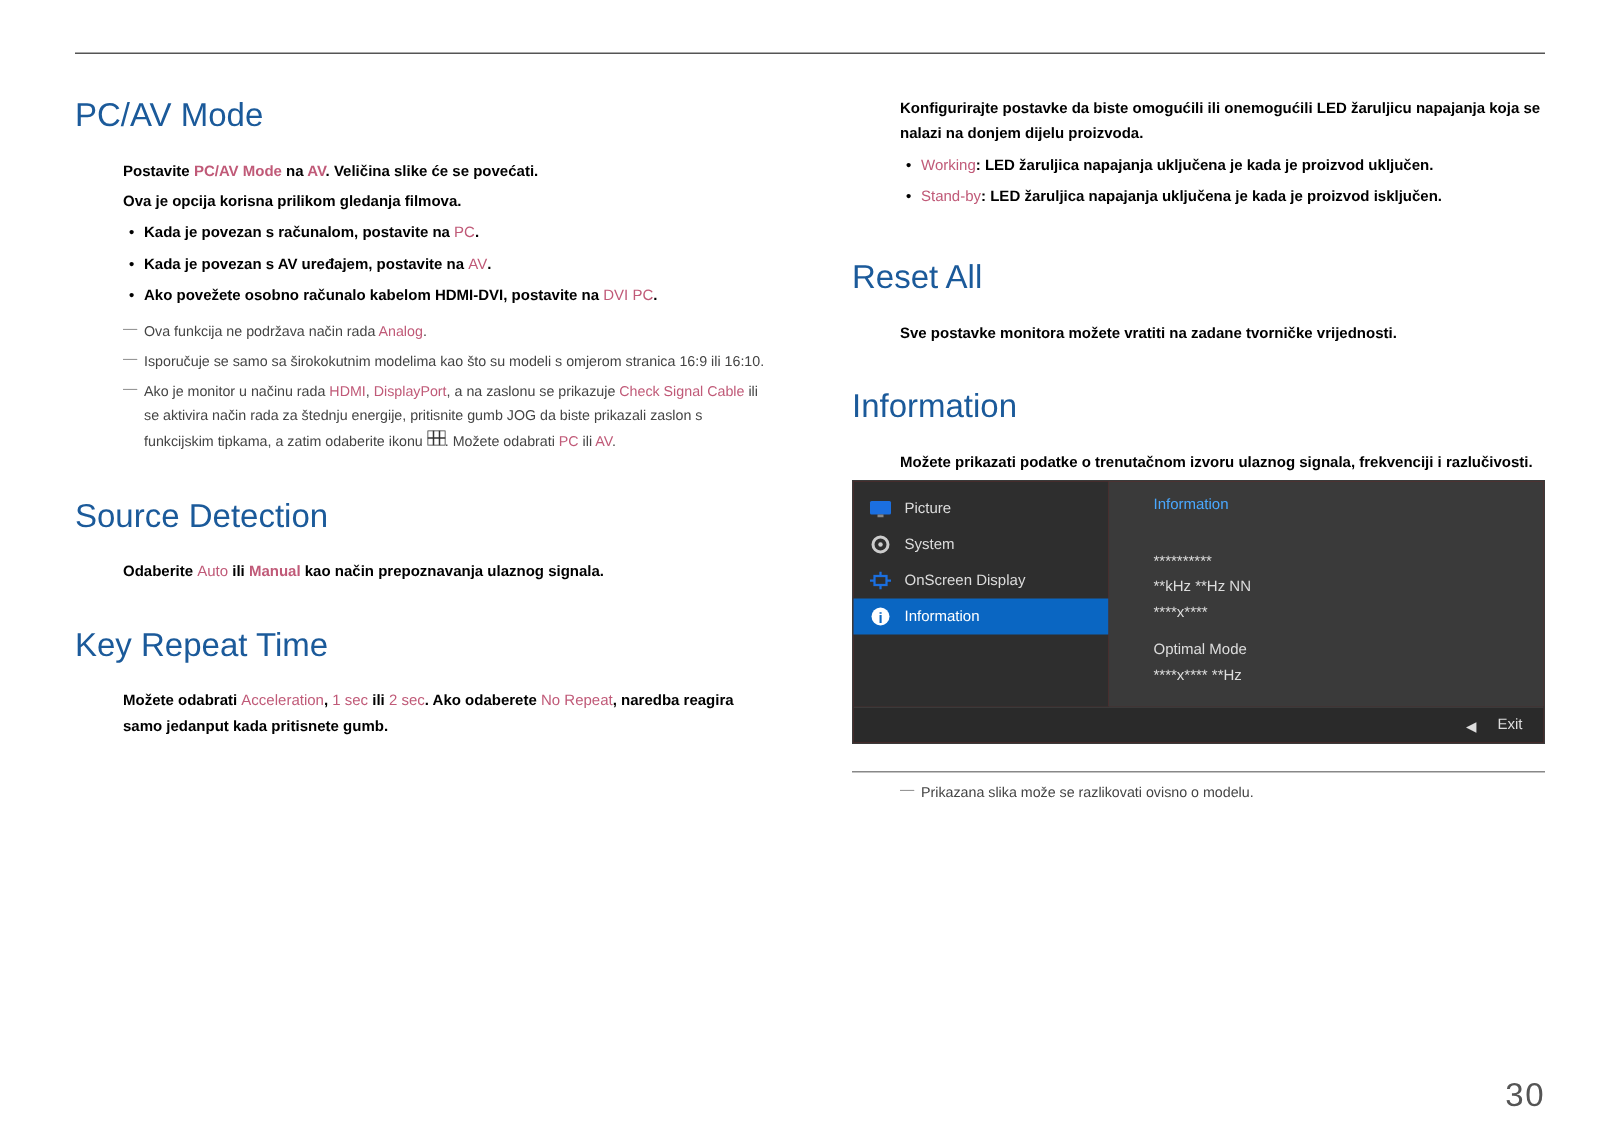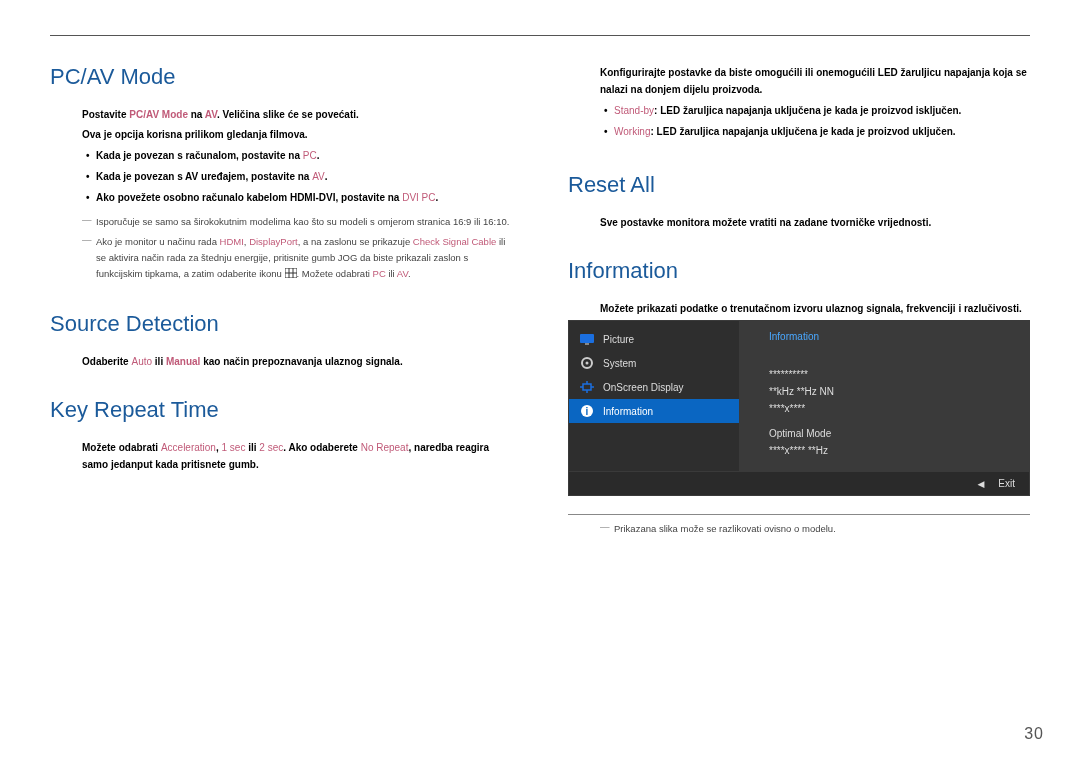--- a/index.html
+++ b/index.html
@@ -50,21 +50,21 @@
   .osd-item.sel { background: #0a66c2; color: #fff; }
   .ico { width: 16px; height: 12px; display:inline-flex; align-items:center; justify-content:center; }
   .ico svg { display:block; }
   .osd-panel { flex:1; background: #3a3a3a; padding: 10px 30px; }
   .osd-title { color: #4aa8ff; font-size: 10px; margin-bottom: 14px; }
   .osd-line { color: #ddd; font-size: 10px; line-height: 1.7; }
   .osd-foot { display:flex; justify-content:flex-end; align-items:center; gap:14px; padding: 6px 14px; background:#2a2a2a; font-size:10px; color:#ddd; border-top:1px solid #3a3a3a; }
   .osd-foot .tri { font-size: 9px; }
 
   .foot-hr { border-top: 1px solid #888; margin: 18px 0 6px 0; }
-  .pagenum { position:absolute; right:36px; bottom:20px; font-size:16px; font-weight:300; color:#555; letter-spacing:1px; }
+  .pagenum { position:absolute; right:50px; bottom:20px; font-size:22px; font-weight:300; color:#555; letter-spacing:1px; }
 </style>
 </head>
 <body>
 
 <div class="rule"></div>
 
 <div class="cols">
 
   <div class="col">
 
@@ -72,20 +72,21 @@
     <p class="bold">
       <span>Postavite </span><span class="hl">PC/AV Mode</span><span> na </span><span class="hl">AV</span><span>. Veličina slike će se povećati.</span>
     </p>
     <p class="bold">Ova je opcija korisna prilikom gledanja filmova.</p>
     <ul class="bullets">
       <li><span>Kada je povezan s računalom, postavite na </span><span class="hl nw">PC</span><span>.</span></li>
       <li><span>Kada je povezan s AV uređajem, postavite na </span><span class="hl nw">AV</span><span>.</span></li>
       <li><span>Ako povežete osobno računalo kabelom HDMI-DVI, postavite na </span><span class="hl nw">DVI PC</span><span>.</span></li>
     </ul>
     <ul class="dash-list">
+      <li><span>Ova funkcija ne podržava način rada </span><span class="hl">Analog</span><span>.</span></li>
       <li>Isporučuje se samo sa širokokutnim modelima kao što su modeli s omjerom stranica 16:9 ili 16:10.</li>
       <li>
         <span>Ako je monitor u načinu rada </span><span class="hl">HDMI</span><span>, </span><span class="hl">DisplayPort</span><span>, a na zaslonu se prikazuje </span><span class="hl">Check Signal Cable</span><span> ili se aktivira način rada za štednju energije, pritisnite gumb JOG da biste prikazali zaslon s funkcijskim tipkama, a zatim odaberite ikonu </span><span style="display:inline-block;vertical-align:middle"><svg width="12" height="10" viewBox="0 0 12 10">
               <rect x="0" y="0" width="12" height="10" fill="none" stroke="#333" stroke-width="1"></rect>
               <line x1="4" y1="0" x2="4" y2="10" stroke="#333"></line>
               <line x1="8" y1="0" x2="8" y2="10" stroke="#333"></line>
               <line x1="0" y1="5" x2="12" y2="5" stroke="#333"></line>
             </svg></span><span>. Možete odabrati </span><span class="hl">PC</span><span> ili </span><span class="hl">AV</span><span>.</span>
       </li>
     </ul>
@@ -100,22 +101,22 @@
     <h2>Key Repeat Time</h2>
     <p class="bold">
       <span>Možete odabrati </span><span class="hl" style="font-weight:normal">Acceleration</span><span>, </span><span class="hl" style="font-weight:normal">1 sec</span><span> ili </span><span class="hl" style="font-weight:normal">2 sec</span><span>. Ako odaberete </span><span class="hl" style="font-weight:normal">No Repeat</span><span>, naredba reagira samo jedanput kada pritisnete gumb.</span>
     </p>
   </div>
 
   <div class="col">
 
     <p class="bold">Konfigurirajte postavke da biste omogućili ili onemogućili LED žaruljicu napajanja koja se nalazi na donjem dijelu proizvoda.</p>
     <ul class="bullets">
+      <li><span class="hl nw">Working</span><span>: LED žaruljica napajanja uključena je kada je proizvod uključen.</span></li>
       <li><span class="hl nw">Stand-by</span><span>: LED žaruljica napajanja uključena je kada je proizvod isključen.</span></li>
-      <li><span class="hl nw">Working</span><span>: LED žaruljica napajanja uključena je kada je proizvod uključen.</span></li>
     </ul>
 
     <div class="sect-gap"></div>
     <h2>Reset All</h2>
     <p class="bold">Sve postavke monitora možete vratiti na zadane tvorničke vrijednosti.</p>
 
     <div class="sect-gap"></div>
     <h2>Information</h2>
     <p class="bold">Možete prikazati podatke o trenutačnom izvoru ulaznog signala, frekvenciji i razlučivosti.</p>
 

